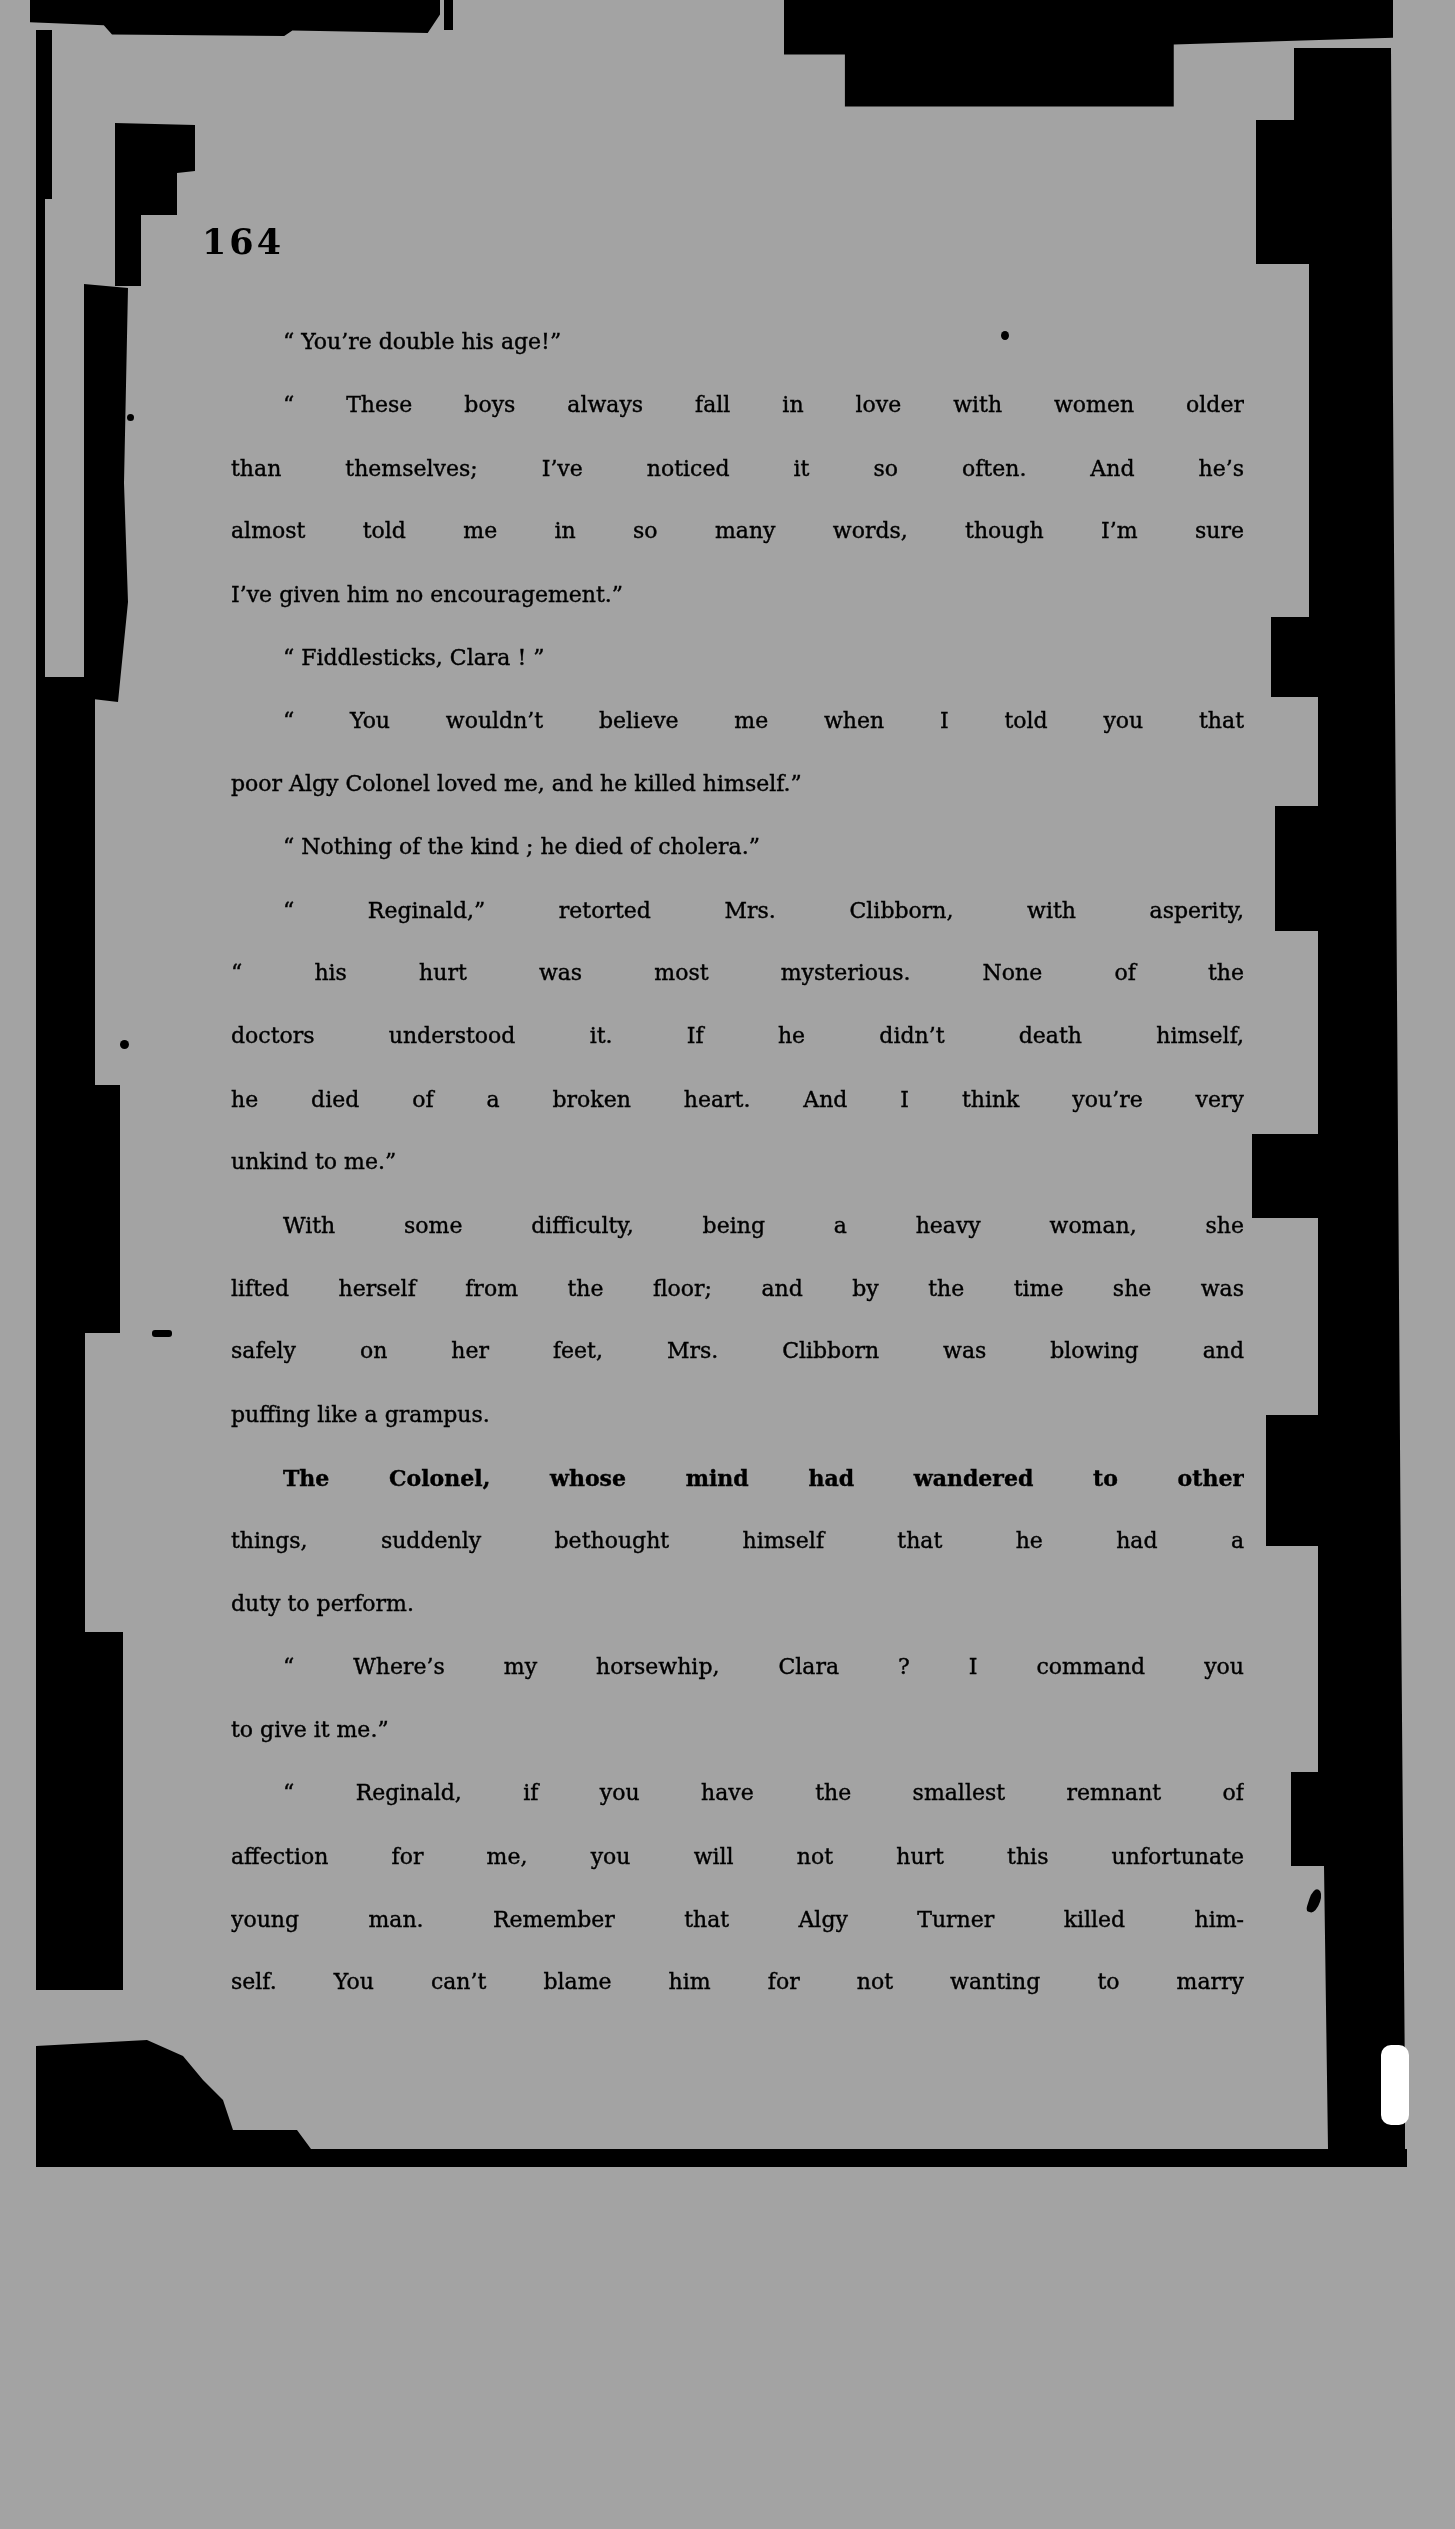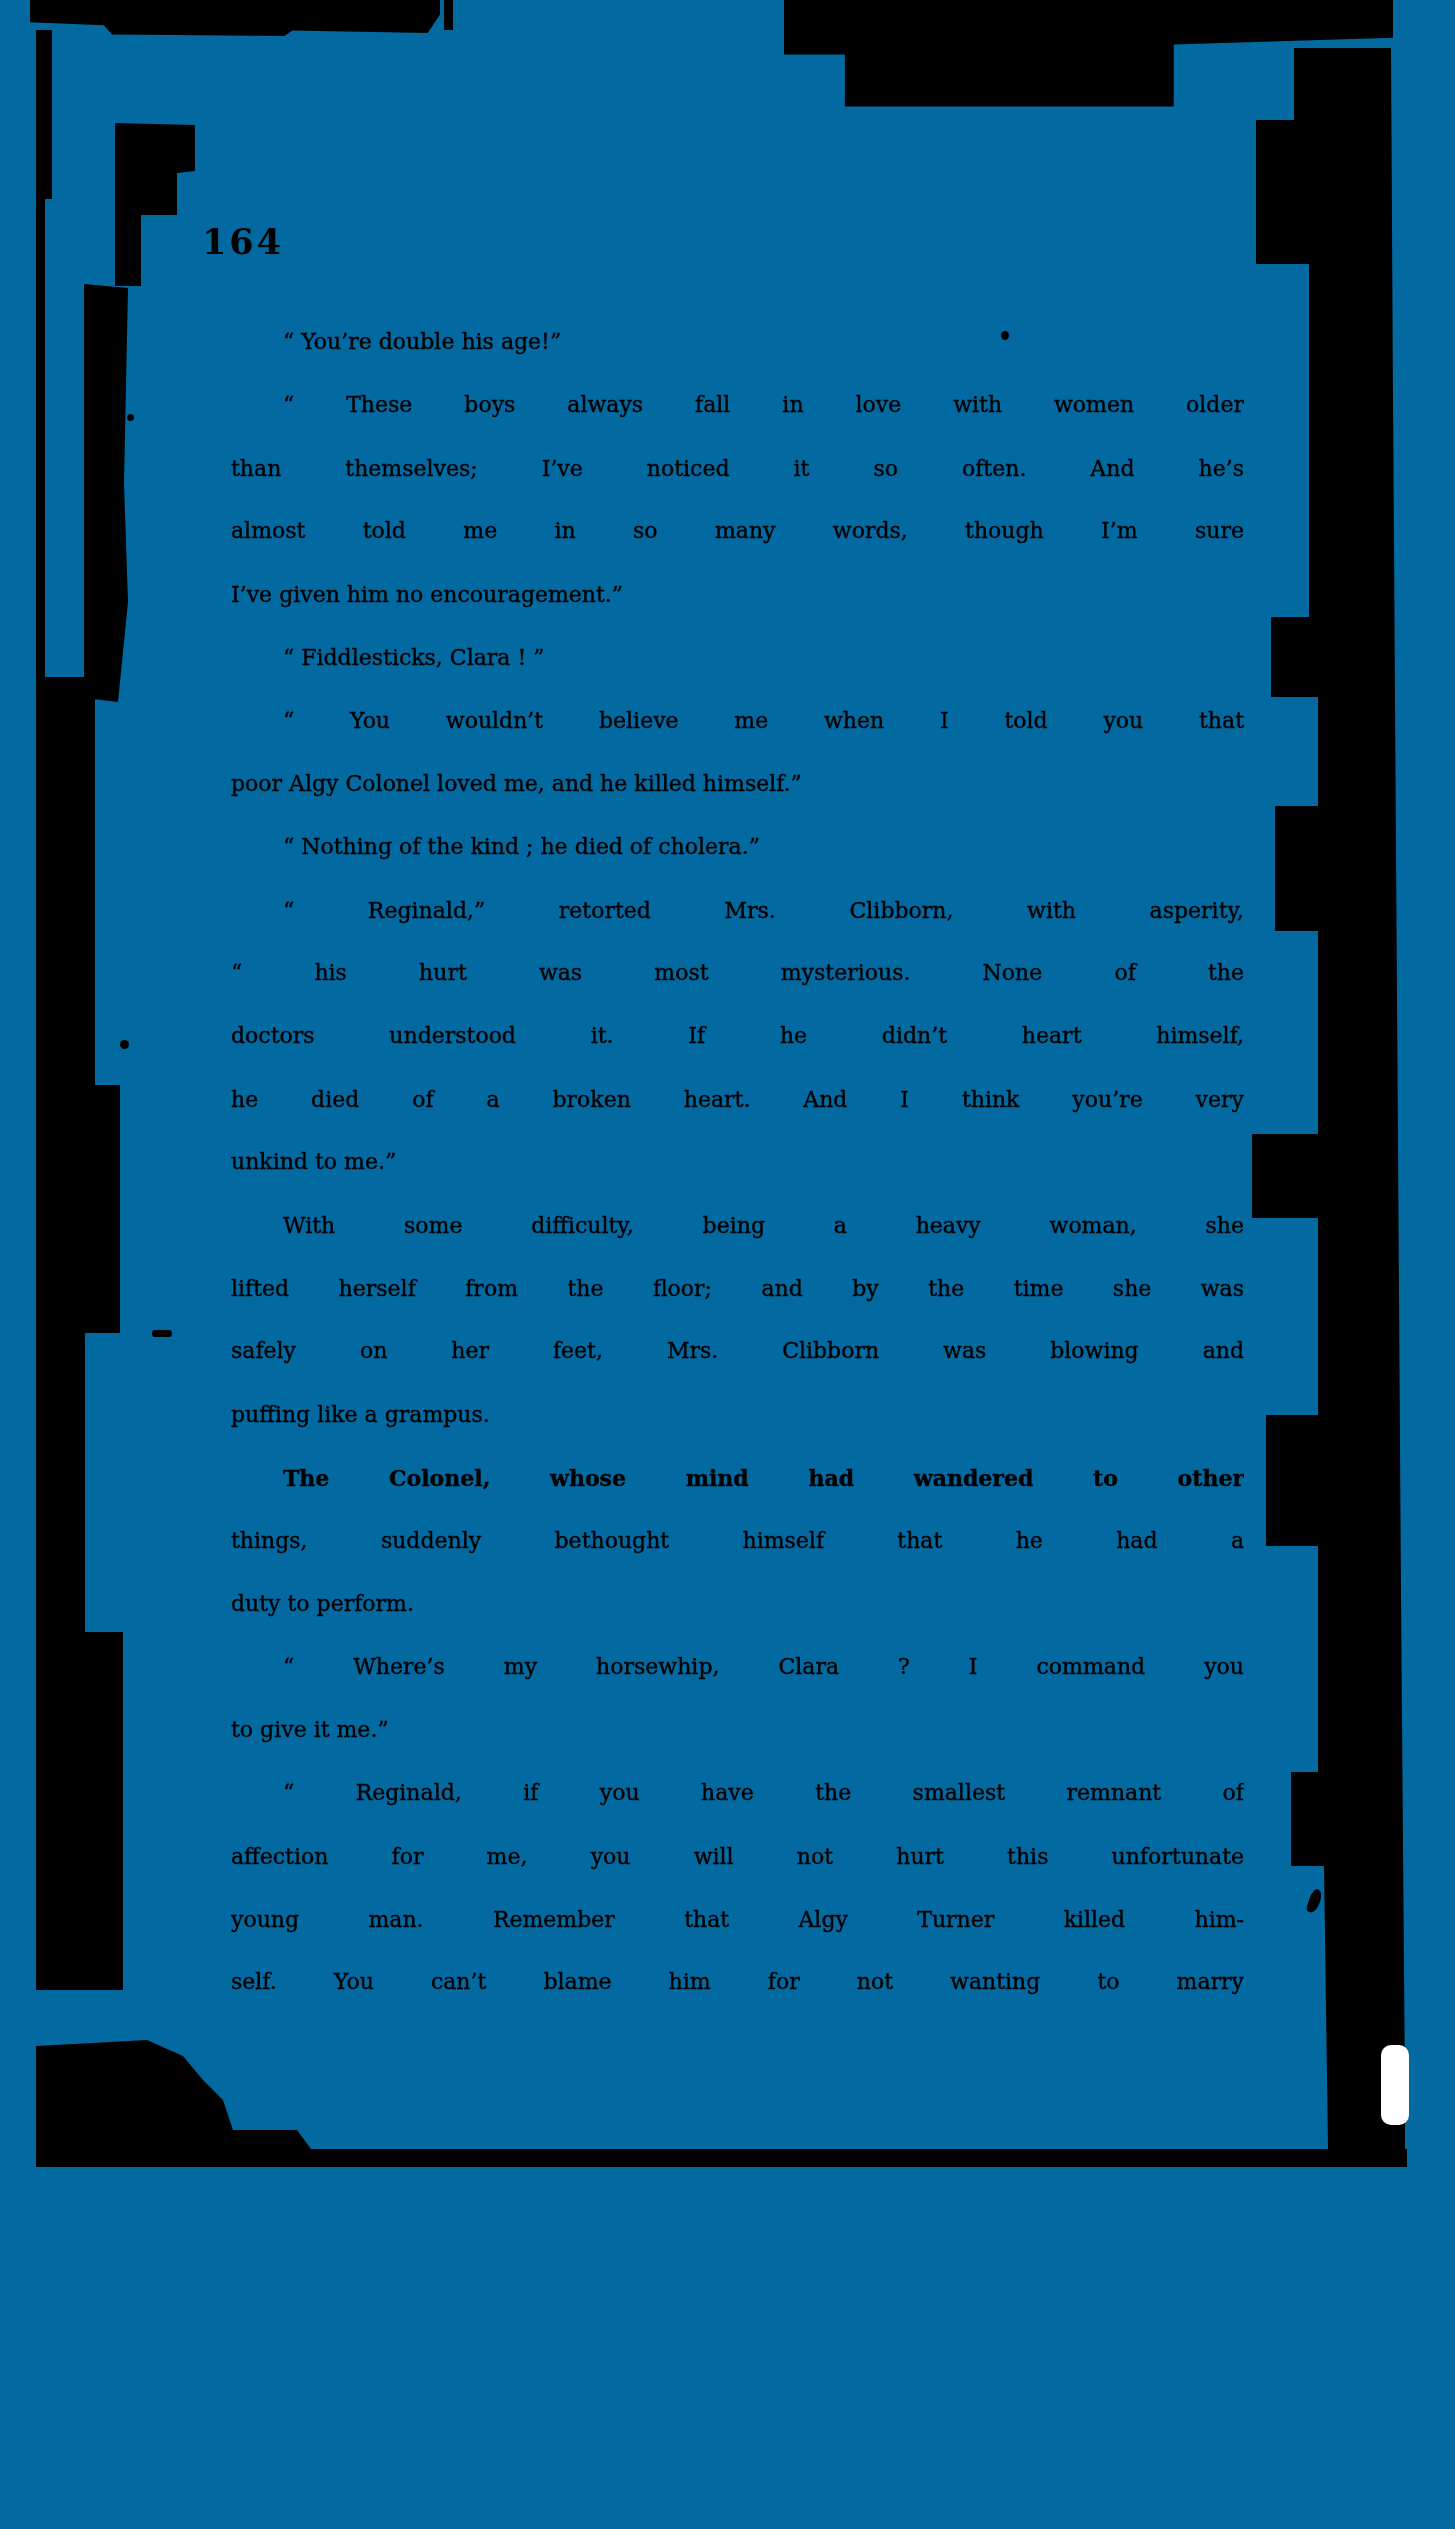--- a/index.html
+++ b/index.html
@@ -1,20 +1,20 @@
 <!DOCTYPE html>
 <html><head>
 <meta charset="utf-8">
 <style>
   html,body{margin:0;padding:0;background:#ffffff;}
   #page{
     position:relative;
     width:1456px;
     height:2529px;
-    background:#0369a1;
+    background:#a3a3a3;
     overflow:hidden;
     font-family:"DejaVu Serif","Liberation Serif",serif;
     color:#000;
   }
   .ink{position:absolute;background:#000;}
   .paper{position:absolute;background:#fff;}
 
   
   #tl-bar{left:30px;top:0;width:410px;height:36px;
     clip-path:polygon(0 0,100% 0,100% 40%,97% 92%,64% 85%,62% 100%,20% 96%,18% 70%,0 62%);}
@@ -90,21 +90,21 @@
       <div class="line ind" style="top: 376px;">“ These boys always fall in love with women older</div>
       <div class="line" style="top: 440px;">than themselves; I’ve noticed it so often.  And he’s</div>
       <div class="line" style="top: 502px;">almost told me in so many words, though I’m sure</div>
       <div class="line end" style="top: 566px;">I’ve given him no encouragement.”</div>
       <div class="line ind end" style="top: 629px;">“ Fiddlesticks, Clara ! ”</div>
       <div class="line ind" style="top: 692px;">“ You wouldn’t believe me when I told you that</div>
       <div class="line end" style="top: 755px;">poor Algy Colonel loved me, and he killed himself.”</div>
       <div class="line ind end" style="top: 818px;">“ Nothing of the kind ; he died of cholera.”</div>
       <div class="line ind" style="top: 882px;">“ Reginald,” retorted Mrs. Clibborn, with asperity,</div>
       <div class="line" style="top: 944px;">“ his hurt was most mysterious.  None of the</div>
-      <div class="line" style="top: 1007px;">doctors understood it.  If he didn’t heart himself,</div>
+      <div class="line" style="top: 1007px;">doctors understood it.  If he didn’t death himself,</div>
       <div class="line" style="top: 1071px;">he died of a broken heart.  And I think you’re very</div>
       <div class="line end" style="top: 1133px;">unkind to me.”</div>
       <div class="line ind" style="top: 1197px;">With some difficulty, being a heavy woman, she</div>
       <div class="line" style="top: 1260px;">lifted herself from the floor; and by the time she was</div>
       <div class="line" style="top: 1322px;">safely on her feet, Mrs. Clibborn was blowing and</div>
       <div class="line end" style="top: 1386px;">puffing like a grampus.</div>
       <div class="line ind" style="top: 1449px; font-weight: bold;">The Colonel, whose mind had wandered to other</div>
       <div class="line" style="top: 1512px;">things, suddenly bethought himself that he had a</div>
       <div class="line end" style="top: 1575px;">duty to perform.</div>
       <div class="line ind" style="top: 1638px;">“ Where’s my horsewhip, Clara ?  I command you</div>

